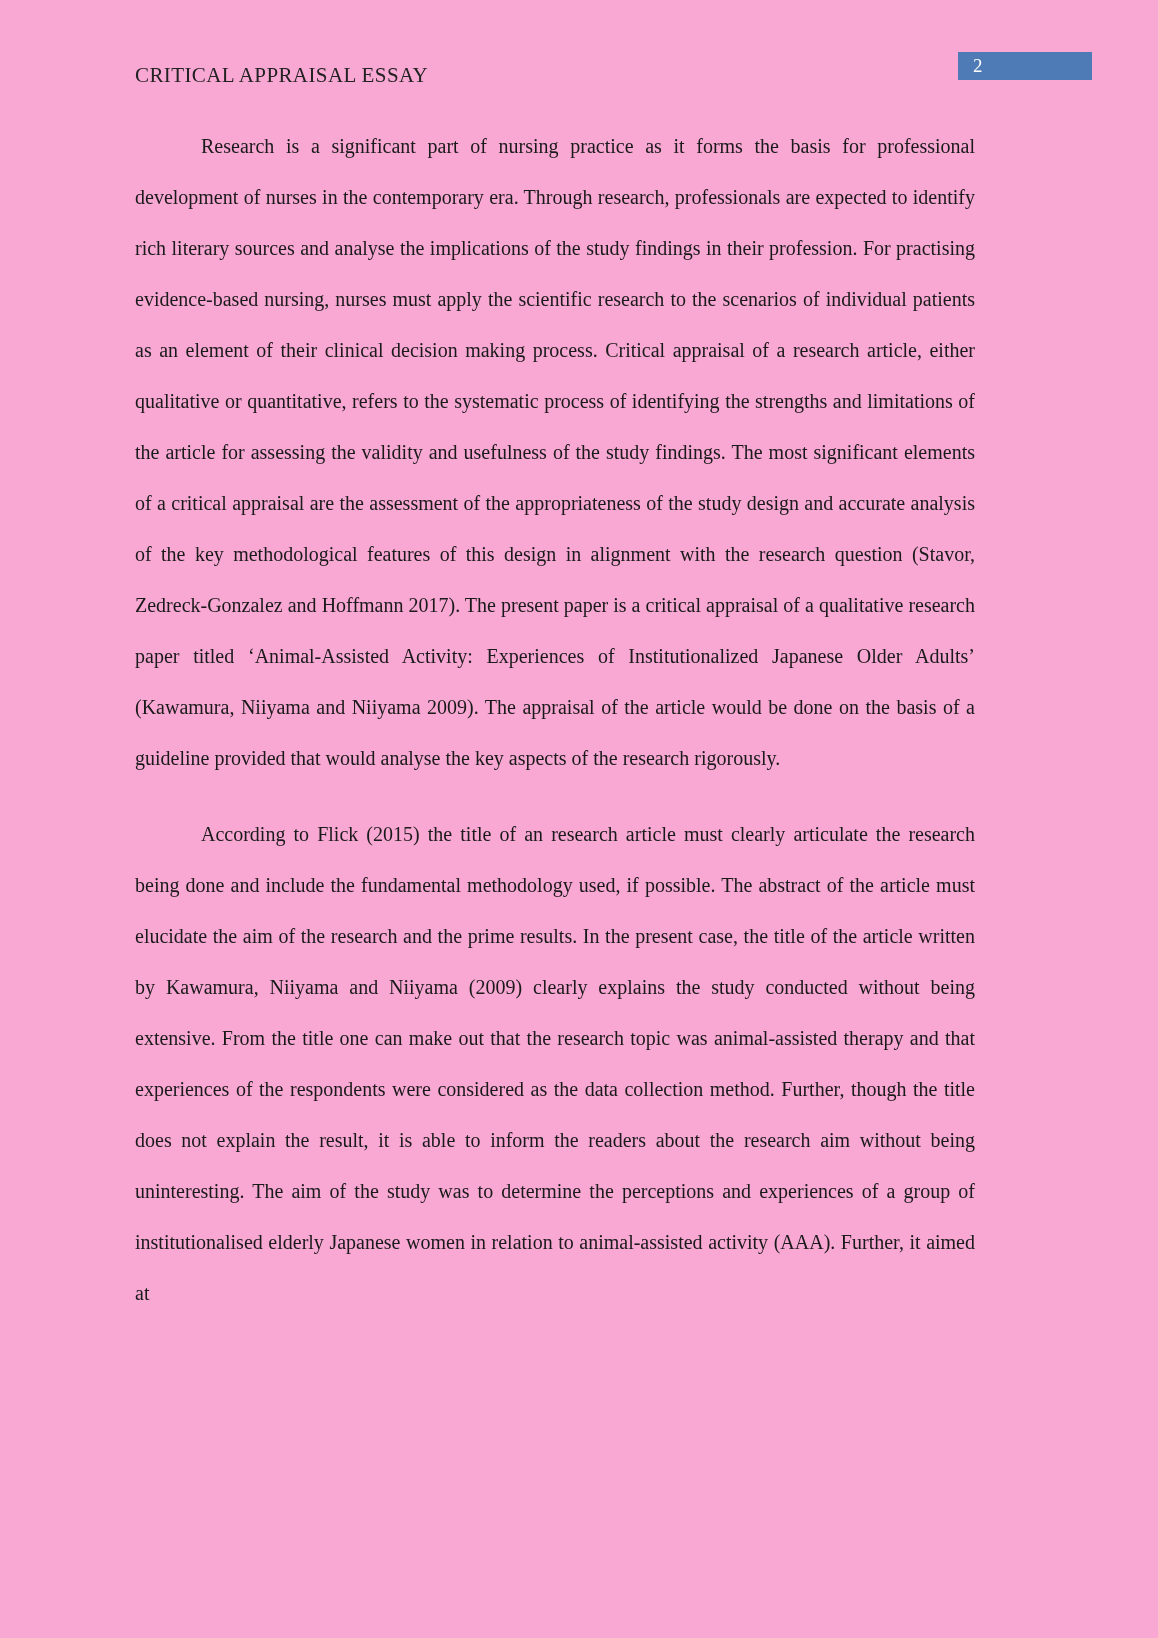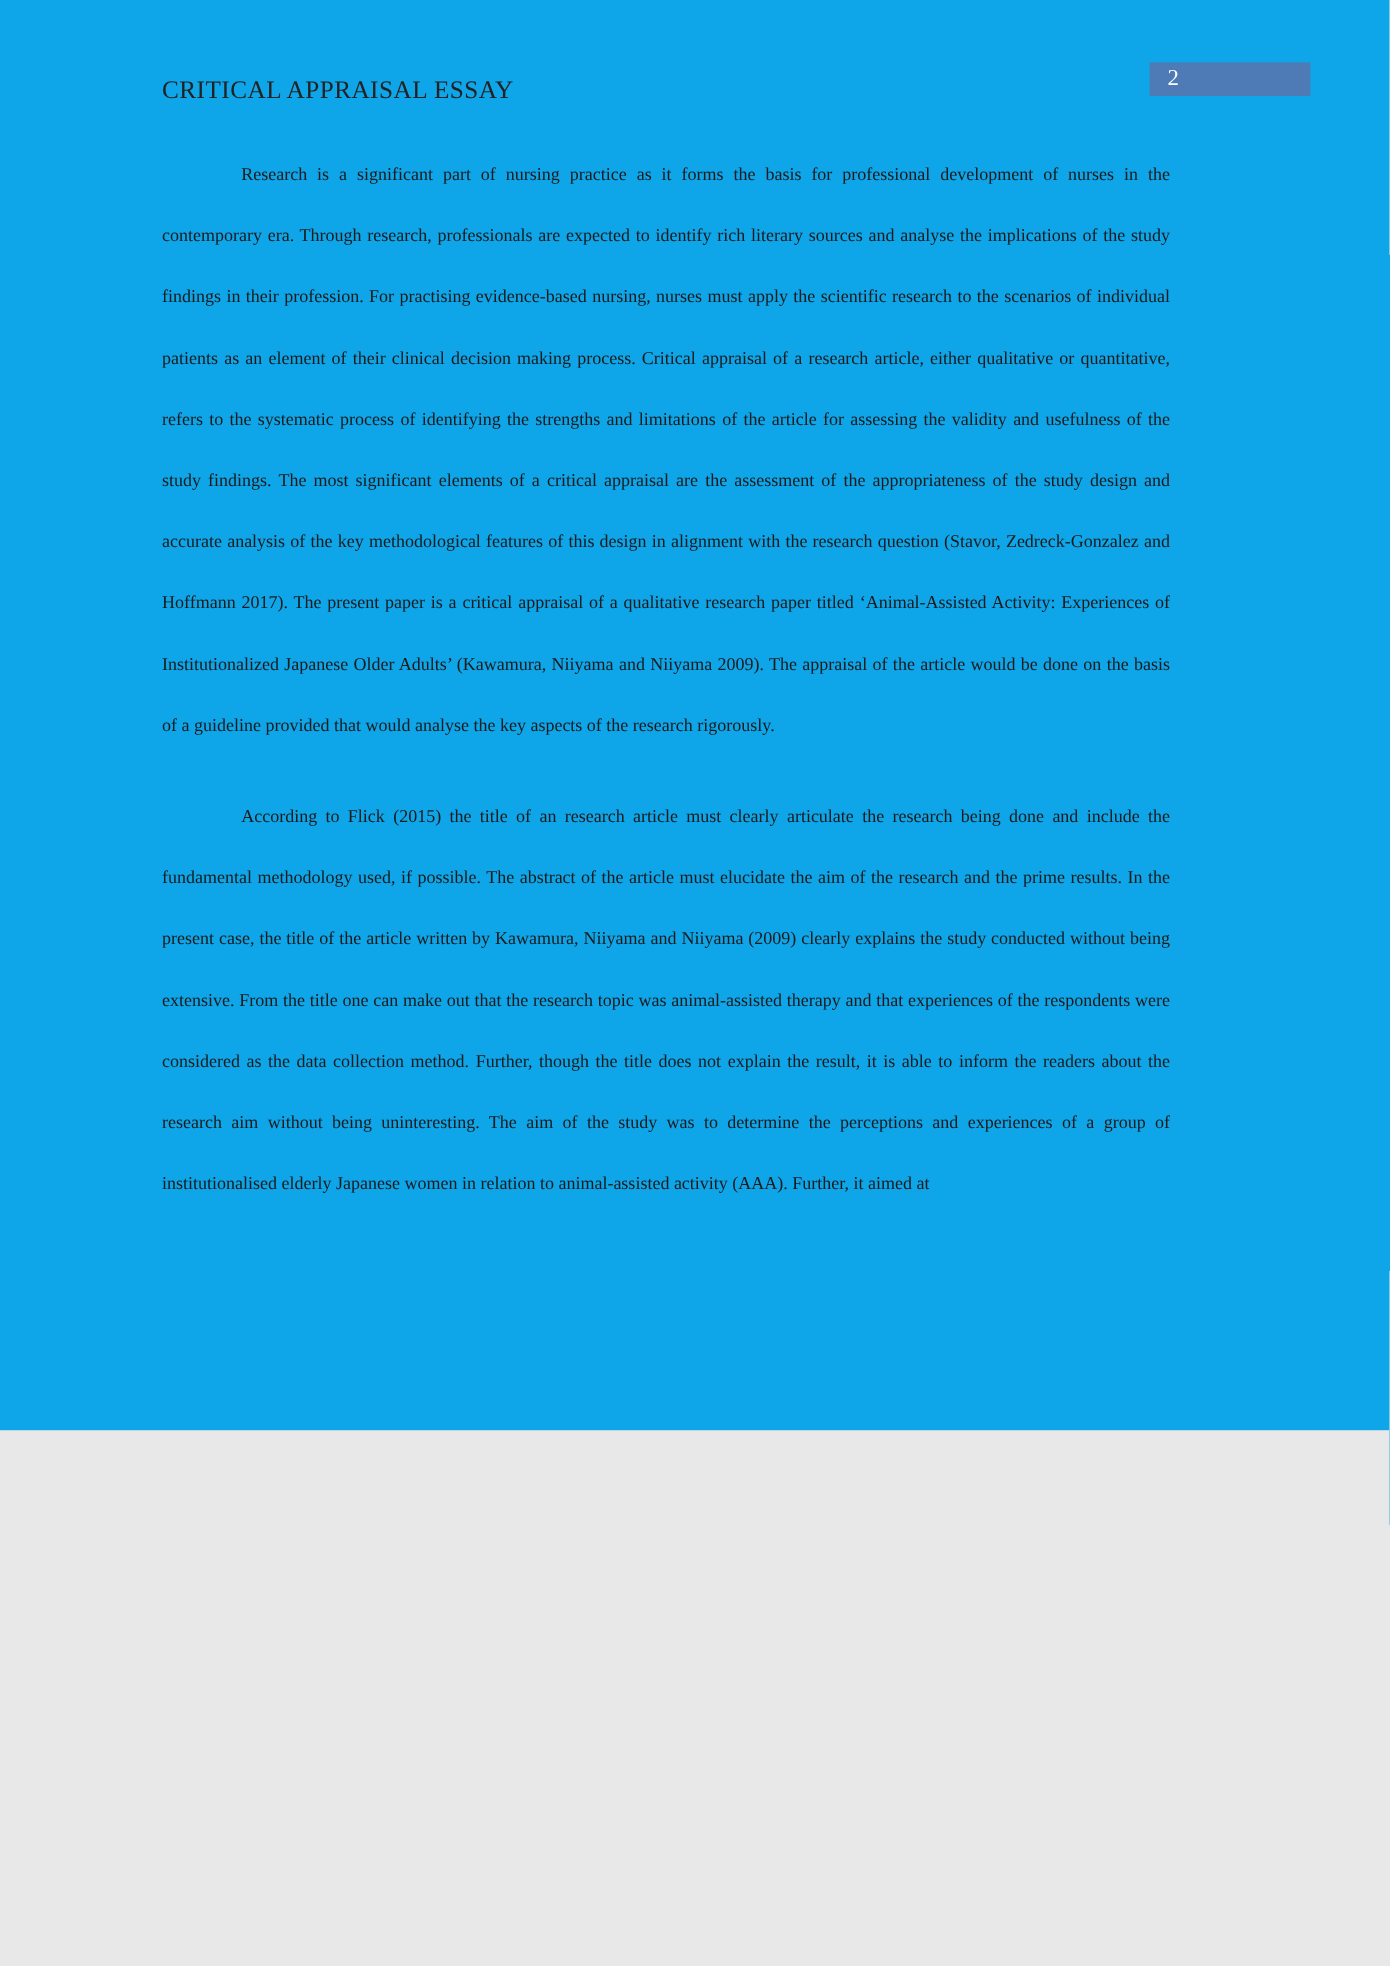--- a/index.html
+++ b/index.html
@@ -3,23 +3,23 @@
 <meta charset="utf-8">
 <style>
   html, body {
     margin: 0;
     padding: 0;
     background: #e8e8e8;
   }
   .page {
     position: relative;
     width: 1158px;
-    height: 1192px;
+    height: 1638px;
     margin: 0 auto;
-    background: #0ea5e9;
+    background: #f9a8d4;
     font-family: "Liberation Serif", "DejaVu Serif", serif;
     color: #1a1a1a;
     overflow: hidden;
   }
   .header {
     position: absolute;
     top: 52px;
     left: 135px;
     right: 66px;
     display: flex;
@@ -40,21 +40,21 @@
     font-size: 19px;
     line-height: 28px;
     padding-left: 15px;
     box-sizing: border-box;
   }
   .body-text {
     position: absolute;
     top: 121px;
     left: 135px;
     width: 840px;
-    font-size: 15px;
+    font-size: 20px;
     line-height: 51px;
     text-align: justify;
   }
   .body-text p {
     margin: 0 0 25px 0;
     text-indent: 66px;
   }
 </style>
 </head>
 <body>

